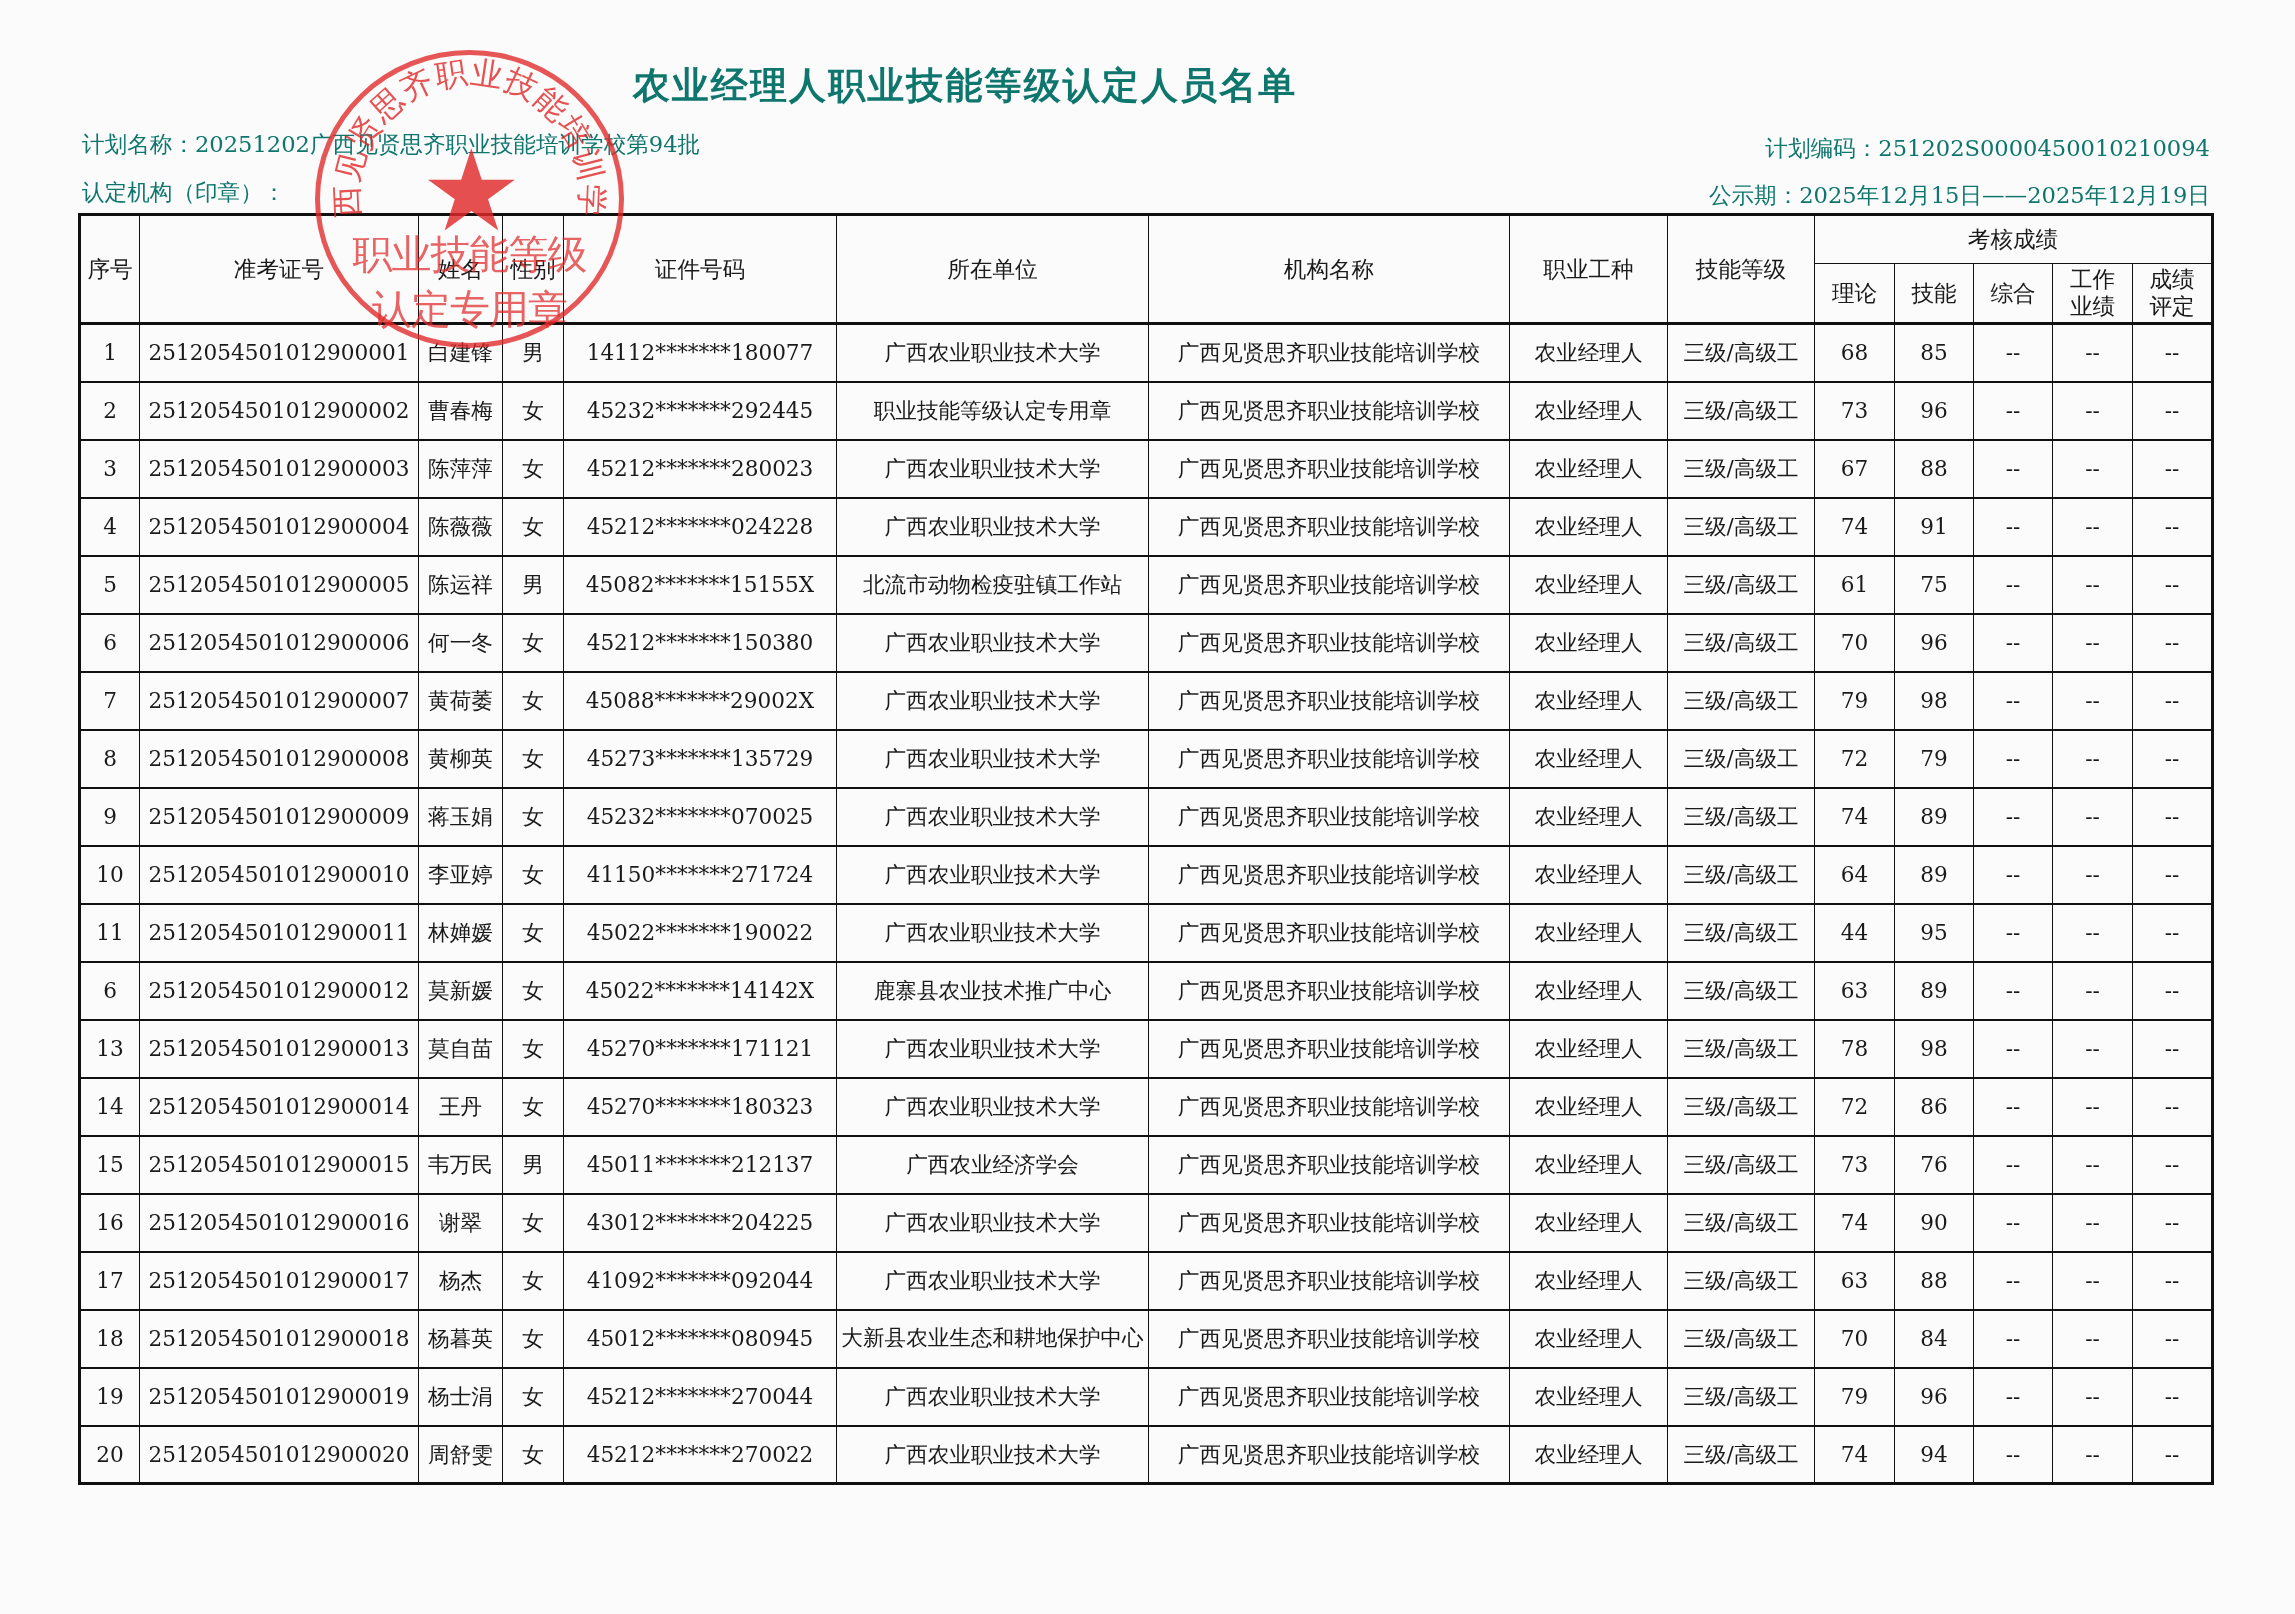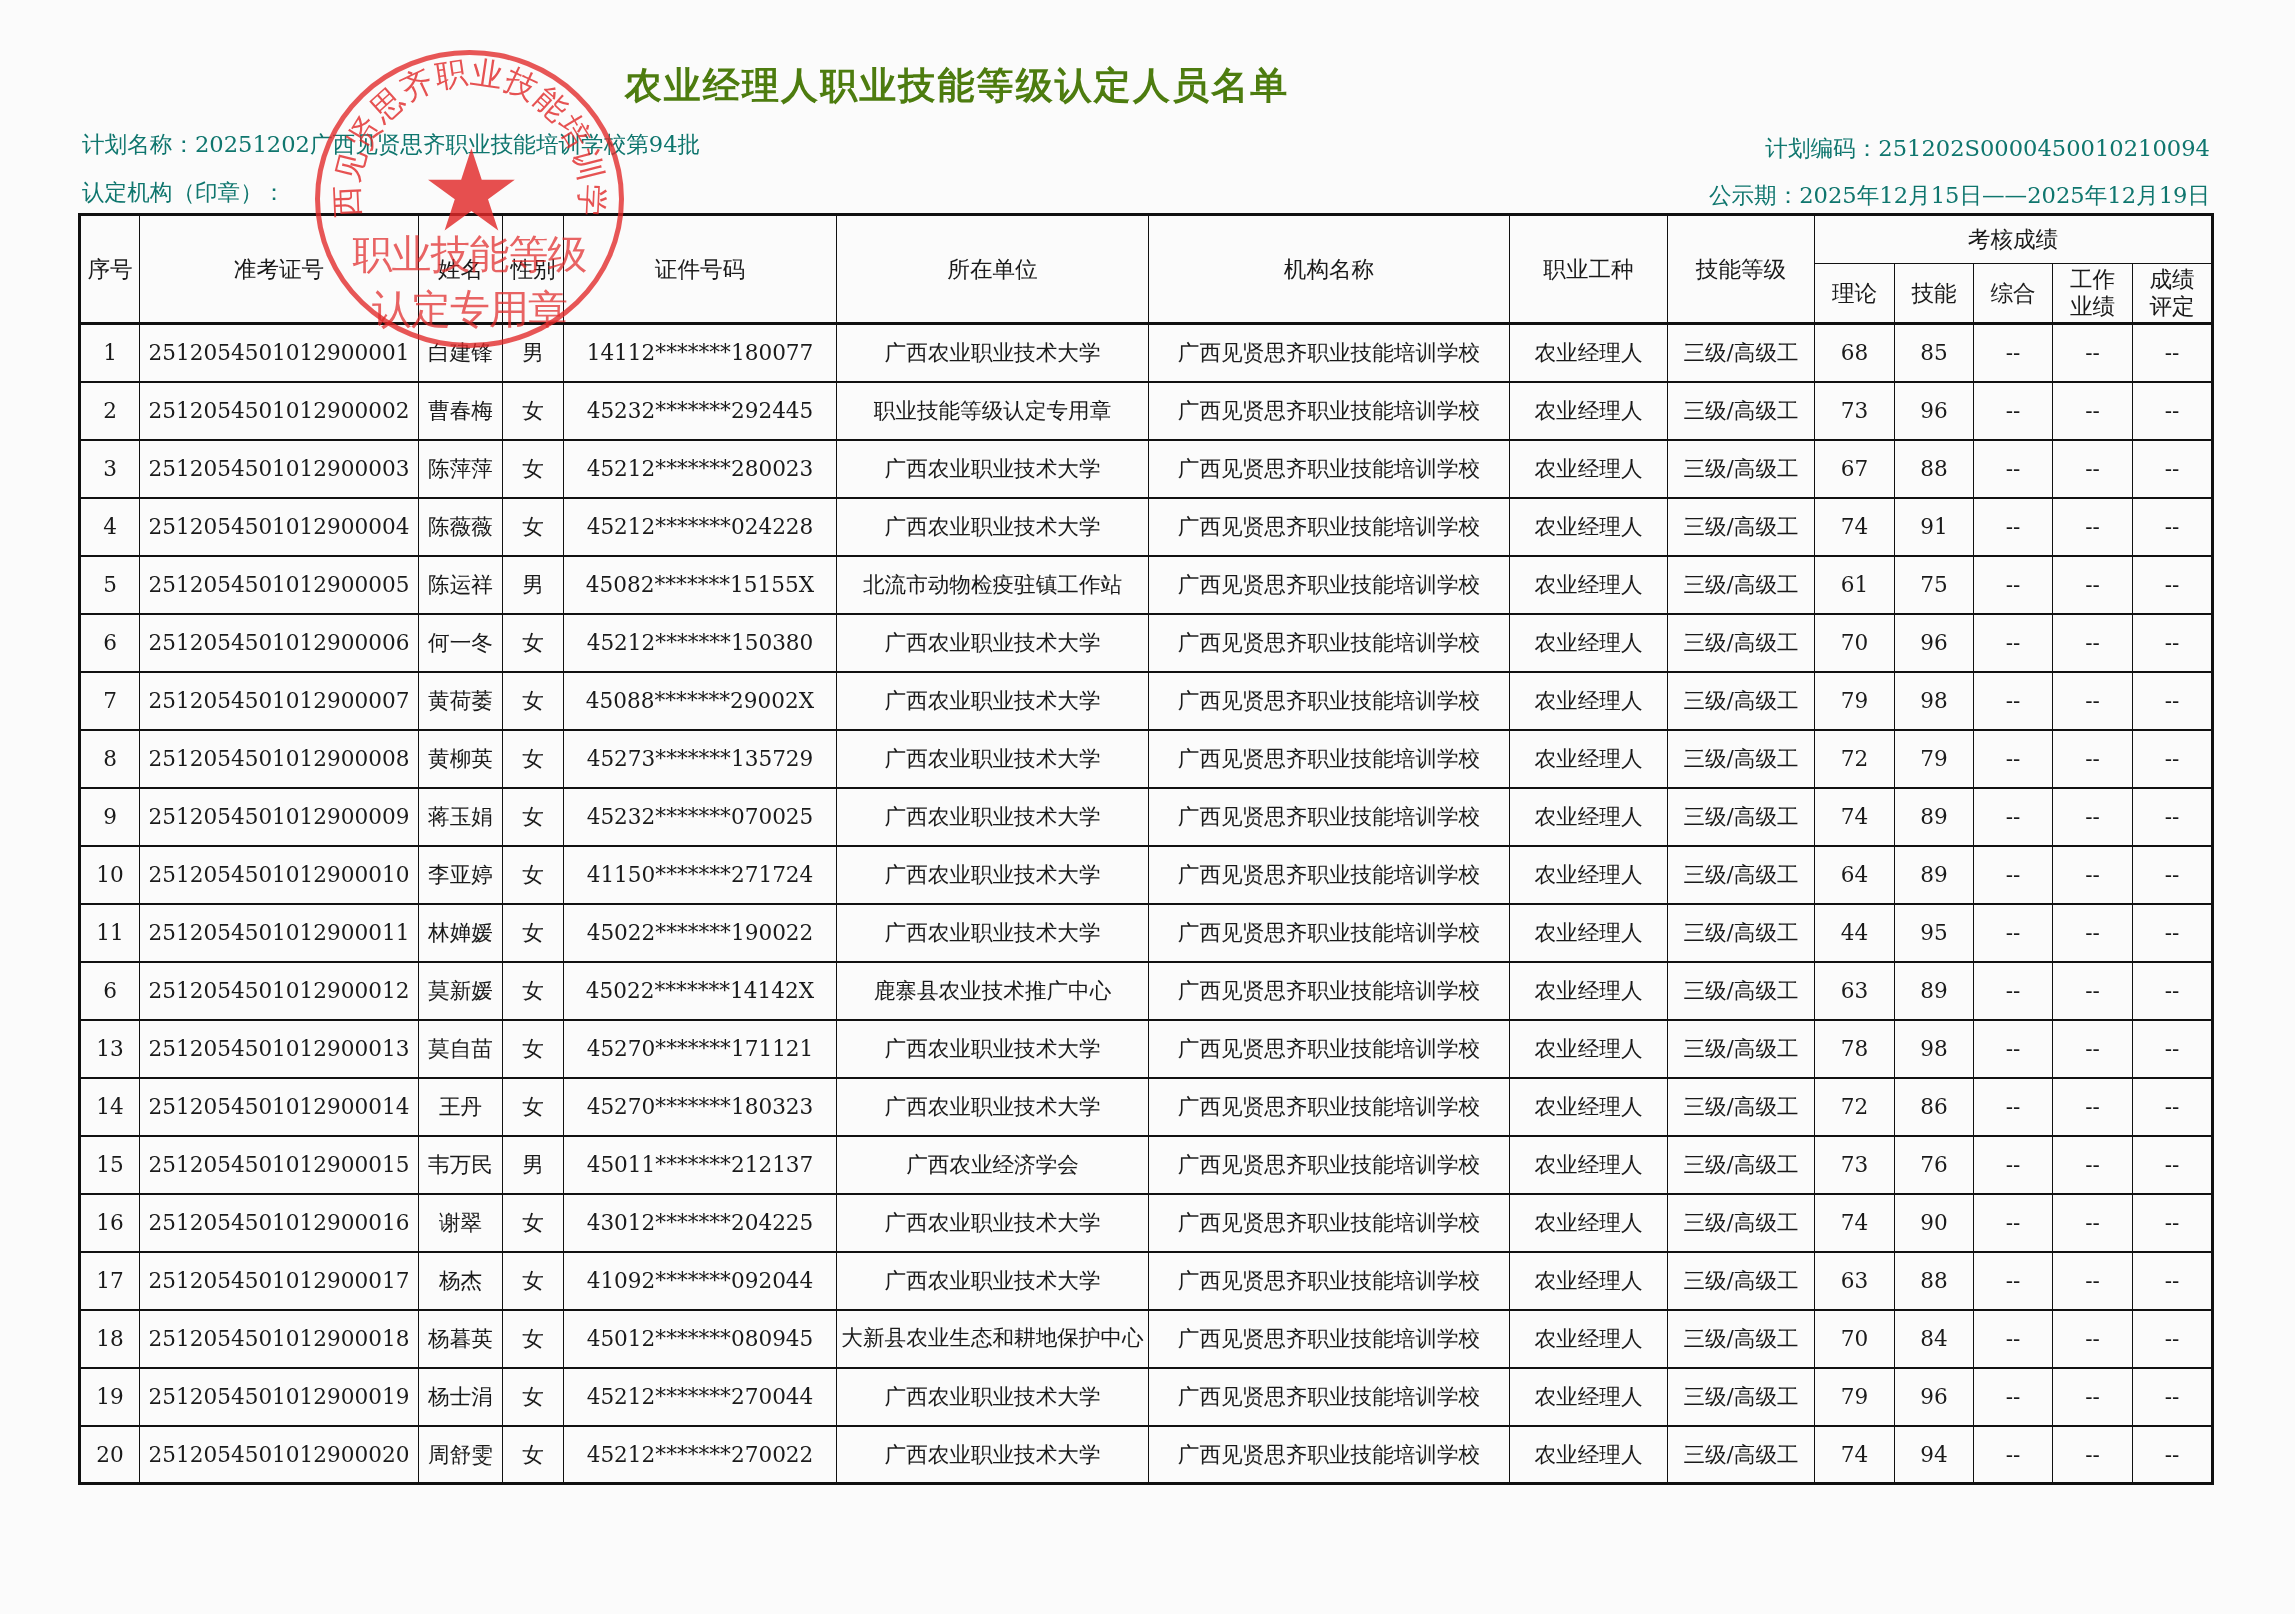--- a/index.html
+++ b/index.html
@@ -1,23 +1,23 @@
 <!DOCTYPE html>
 <html style="font-size:8.2px"><head>
 <meta charset="utf-8">
 <style>
   html, body { margin:0; padding:0; }
   body {
     width:2295px; height:1614px; background:#fbfbfb; position:relative; overflow:hidden;
     font-family:"DejaVu Serif","Liberation Serif",serif; color:#1a1a1a;
   }
   .title {
-    position:absolute; left:4px; top:61px; width:1906px; text-align:center;
+    position:absolute; left:12px; top:61px; width:1906px; text-align:center;
     font-family:"DejaVu Sans","Liberation Sans",sans-serif; font-weight:bold;
-    font-size:37px; letter-spacing:2.1px; color:#4d7c0f;
+    font-size:37px; letter-spacing:2.1px; color:#0f766e;
   }
   .meta { position:absolute; font-size:22.6px; font-family:"DejaVu Sans","Liberation Sans",sans-serif; white-space:nowrap; color:#0f766e; }
   .meta .v { font-family:"DejaVu Serif","Liberation Serif",serif; }
   #plan-name { left:82px; top:129px; }
   #cert-org { left:82px; top:177px; }
   #plan-code { right:85px; top:133px;text-align:right; }
   #publicity { right:85px; top:180px; }
 
   table.roster {
     position:absolute; left:78px; top:213px; width:2134px;

